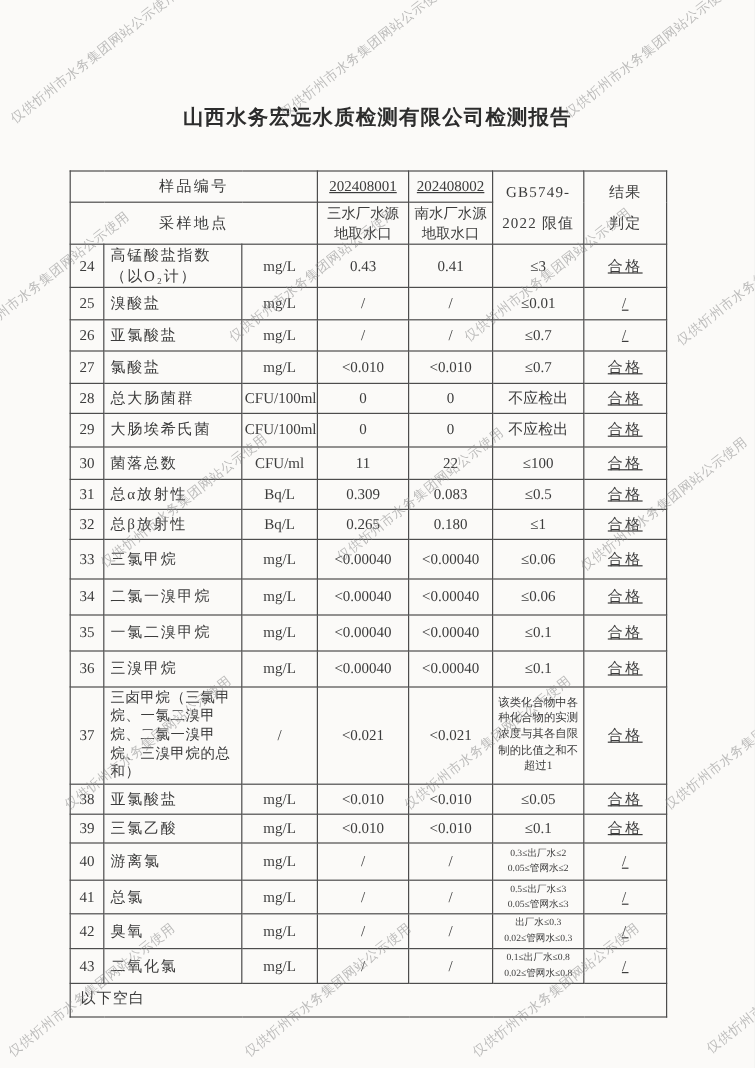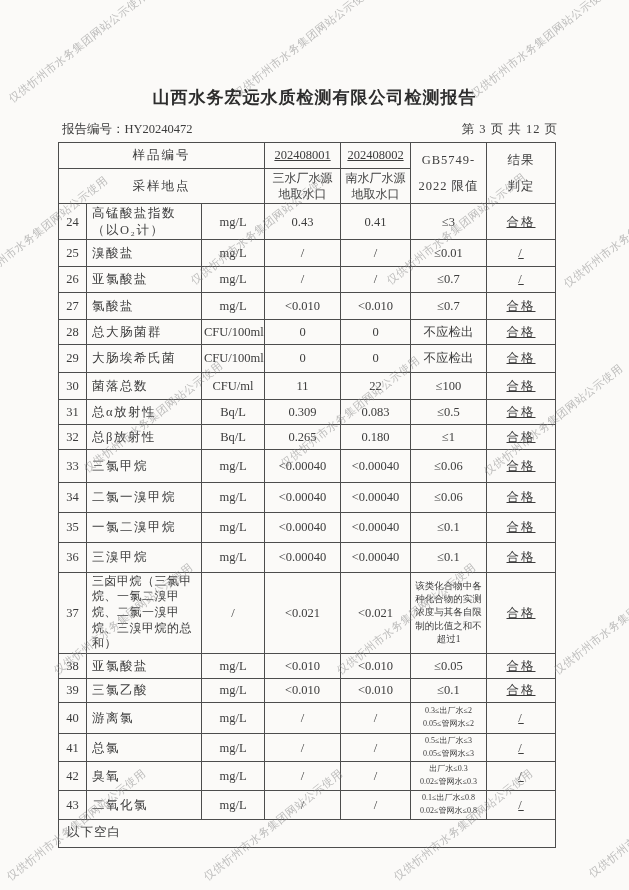--- a/index.html
+++ b/index.html
@@ -52,24 +52,20 @@
     font-family:"Liberation Sans","DejaVu Sans",sans-serif;
   }
 </style>
 </head>
 <body>
 
 <div class="page">
 
   <div class="title">山西水务宏远水质检测有限公司检测报告</div>
 
-  <div class="meta">
-    <div><span>报告编号：</span><span>HY20240472</span></div>
-    <div class="pageind">第 3 页 共 12 页</div>
-  </div>
 
   <table class="report">
     <colgroup>
       <col style="width:28px">
         <col style="width:115px">
         <col style="width:63px">
       <col style="width:76px">
         <col style="width:70px">
         <col style="width:76px">
         <col style="width:69px">

